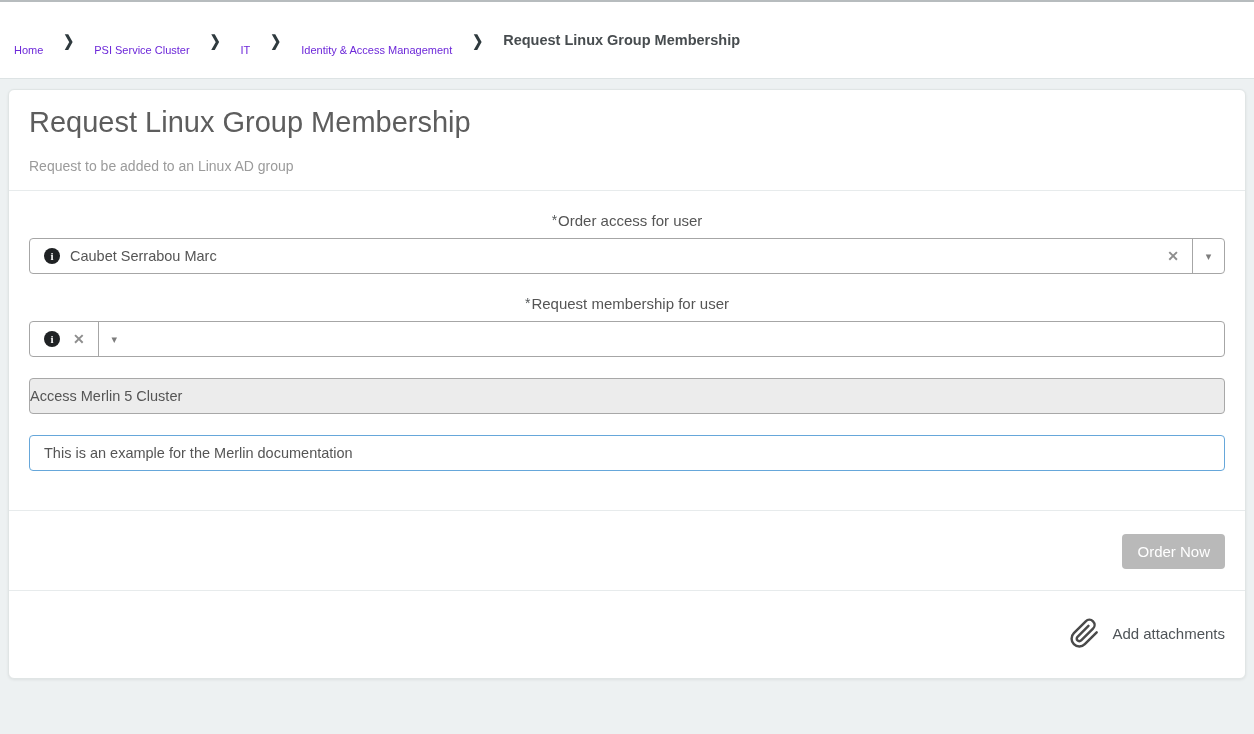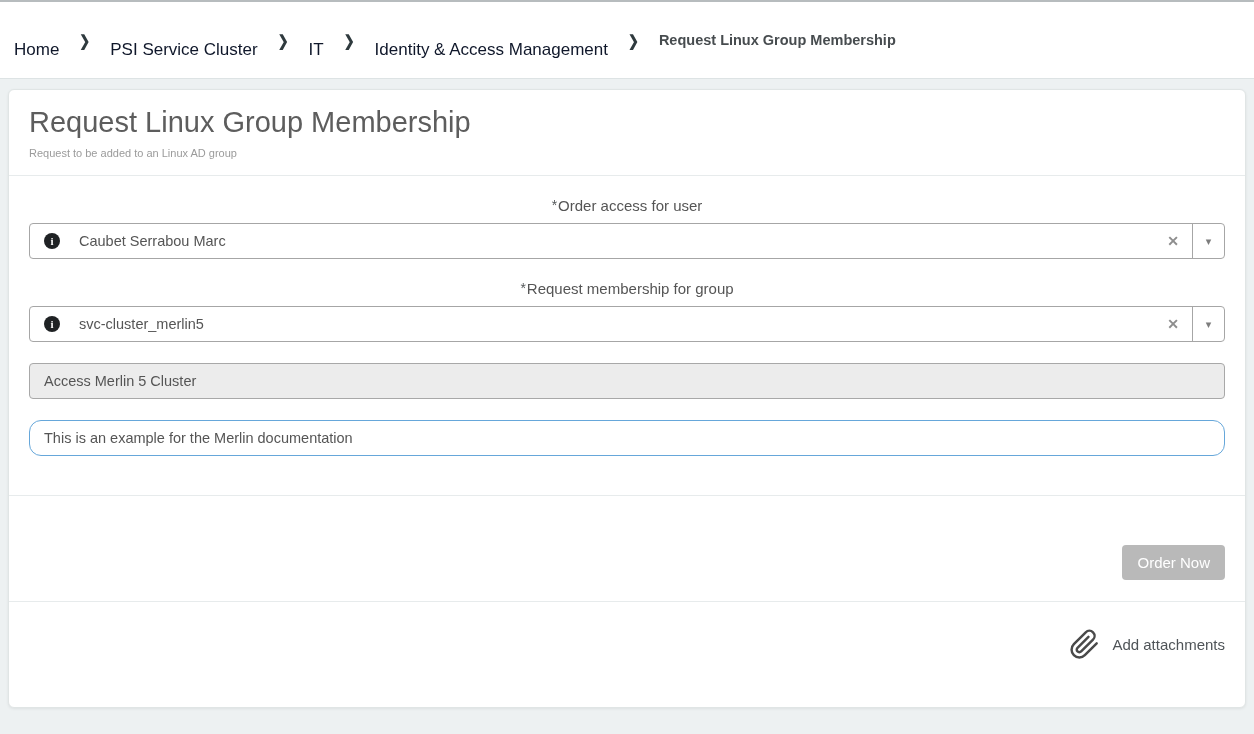--- a/index.html
+++ b/index.html
@@ -16,22 +16,22 @@
   .breadcrumb-bar {
     background: #ffffff;
     height: 77px;
     display: flex;
     align-items: center;
     padding: 0 14px;
     border-bottom: 1px solid #dde3e4;
     gap: 20px;
   }
   .crumb-link {
-    color: #0f172a;
-    font-size: 17px;
+    color: #6d28d9;
+    font-size: 11px;
     text-decoration: none;
     cursor: pointer;
     margin-top: 19px;
   }
   .crumb-sep {
     color: #2f3a3e;
     font-size: 13px;
     font-weight: bold;
     transform: scaleY(1.15);
   }
@@ -51,22 +51,22 @@
     overflow: hidden;
   }
   .card-header { padding: 14px 20px 16px 20px; border-bottom: 1px solid #e7ebec; }
   .card-title {
     font-size: 29px;
     font-weight: 400;
     color: #5d5d5d;
     line-height: 36px;
   }
   .card-subtitle {
-    margin-top: 7px;
-    font-size: 11px;
+    margin-top: 18px;
+    font-size: 14px;
     color: #9b9b9b;
   }
 
   .card-body { padding: 0 20px 39px 20px; }
   .form-group { margin-top: 21px; }
   .field-label {
     display: block;
     font-size: 15px;
     color: #555;
     margin-bottom: 9px;
@@ -96,21 +96,21 @@
     color: #ffffff;
     border-radius: 50%;
     font-size: 11px;
     font-weight: bold;
     font-family: "Liberation Serif", serif;
     display: flex; align-items: center; justify-content: center;
     line-height: 1;
     flex: 0 0 auto;
   }
   .select-value {
-    margin-left: 19px;
+    margin-left: 10px;
     font-size: 14.5px;
     color: #555;
     flex: 1 1 auto;
     white-space: nowrap;
     overflow: hidden;
   }
   .clear-x {
     color: #8e8e8e;
     font-size: 14px;
     font-weight: bold;
@@ -130,29 +130,28 @@
     border-radius: 0 4px 4px 0;
   }
 
   .readonly-input {
     display: flex;
     align-items: center;
     height: 36px;
     border: 1px solid #a8a8a8;
     border-radius: 4px;
     background: #ececec;
-    padding-left: 14px;
     font-size: 14.5px;
     color: #555;
   }
   .text-input {
     width: 100%;
     height: 36px;
     border: 1px solid #66a7da;
-    border-radius: 12px;
+    border-radius: 4px;
     padding-left: 14px;
     font-size: 14.5px;
     color: #555;
     font-family: "Liberation Sans", sans-serif;
     outline: none;
     display: block;
   }
 
   .button-row {
     border-top: 1px solid #e7ebec;
@@ -162,26 +161,25 @@
   }
   .order-btn {
     background: #b9b9b9;
     color: #ffffff;
     border: none;
     border-radius: 4px;
     font-size: 15px;
     font-family: "Liberation Sans", sans-serif;
     padding: 9px 15px;
     cursor: pointer;
-    margin-top: 26px;
   }
 
   .attach-row {
     border-top: 1px solid #e7ebec;
-    padding: 27px 20px 47px 20px;
+    padding: 27px 20px 29px 20px;
     display: flex;
     justify-content: flex-end;
     align-items: center;
     gap: 12px;
   }
   .paperclip-icon { width: 31px; height: 31px; color: #4a4a4a; flex: 0 0 auto; cursor: pointer; }
   .attach-label { font-size: 15px; color: #4f5458; cursor: pointer; }
 </style>
 </head>
 <body>
@@ -214,24 +212,23 @@
         <label class="field-label"><span class="req-mark">*</span><span>Order access for user</span></label>
         <div class="select-control">
           <span class="info-icon">i</span>
           <span class="select-value">Caubet Serrabou Marc</span>
           <span class="clear-x">✕</span>
           <span class="caret-btn">▾</span>
         </div>
       </div>
 
       <div class="form-group">
-        <label class="field-label"><span class="req-mark">*</span><span>Request membership for group</span></label>
+        <label class="field-label"><span class="req-mark">*</span><span>Request membership for user</span></label>
         <div class="select-control">
           <span class="info-icon">i</span>
-          <span class="select-value">svc-cluster_merlin5</span>
           <span class="clear-x">✕</span>
           <span class="caret-btn">▾</span>
         </div>
       </div>
 
       <div class="form-group">
         <div class="readonly-input">
           <span>Access Merlin 5 Cluster</span>
         </div>
       </div>

